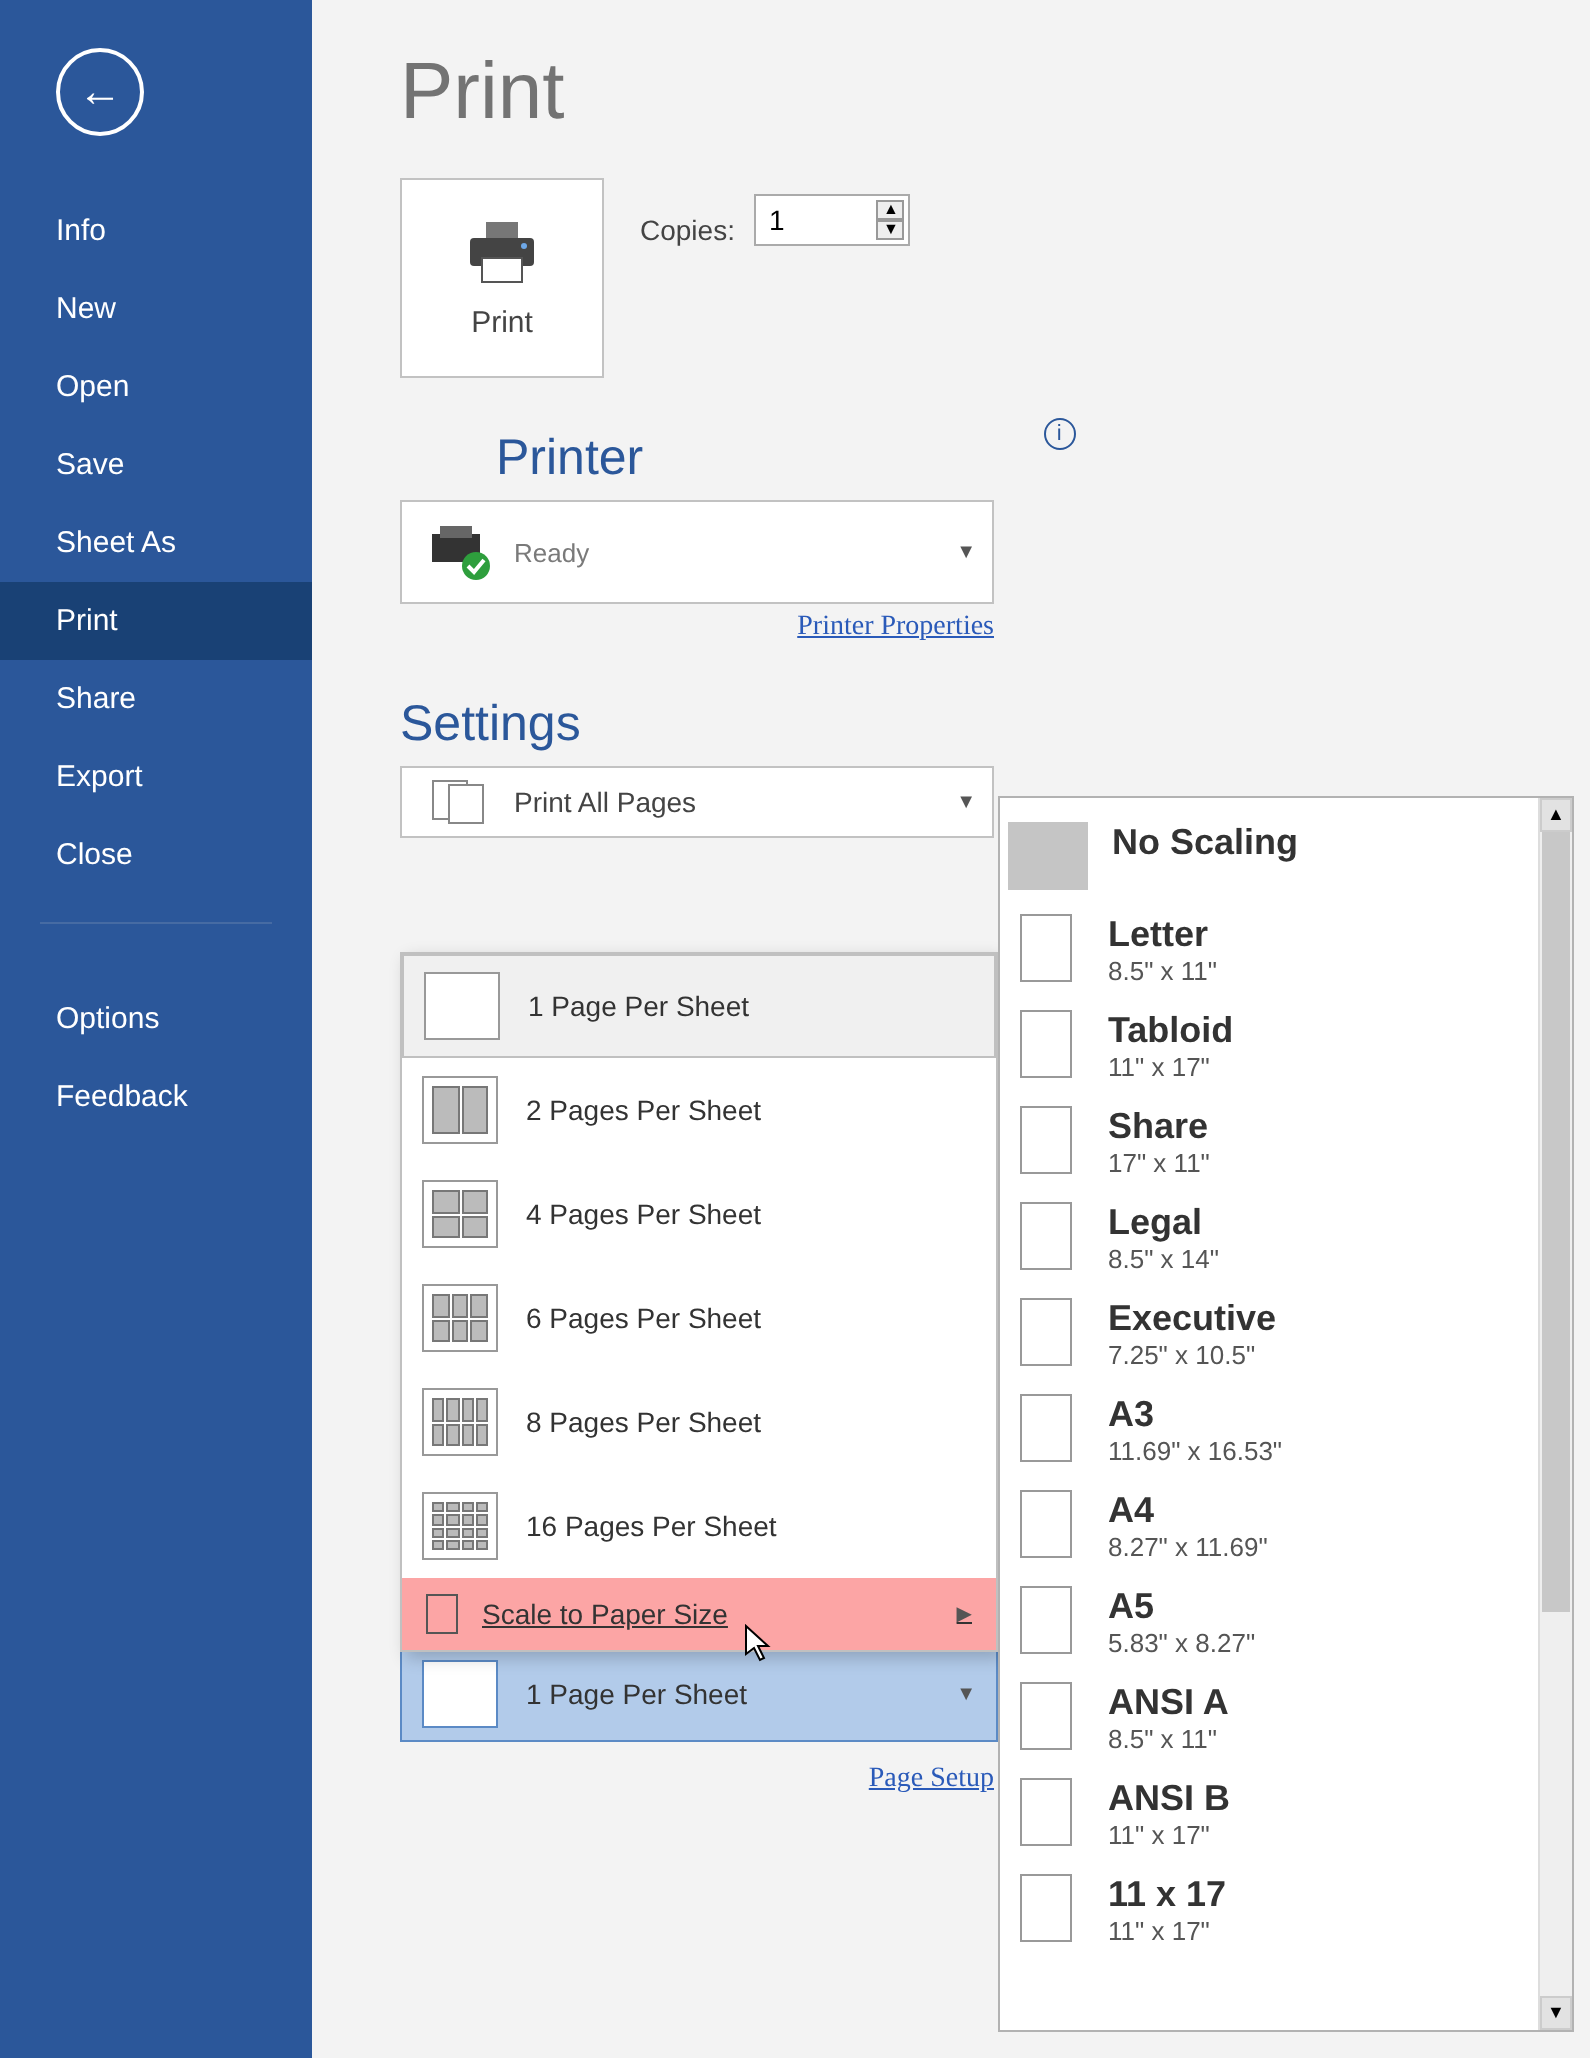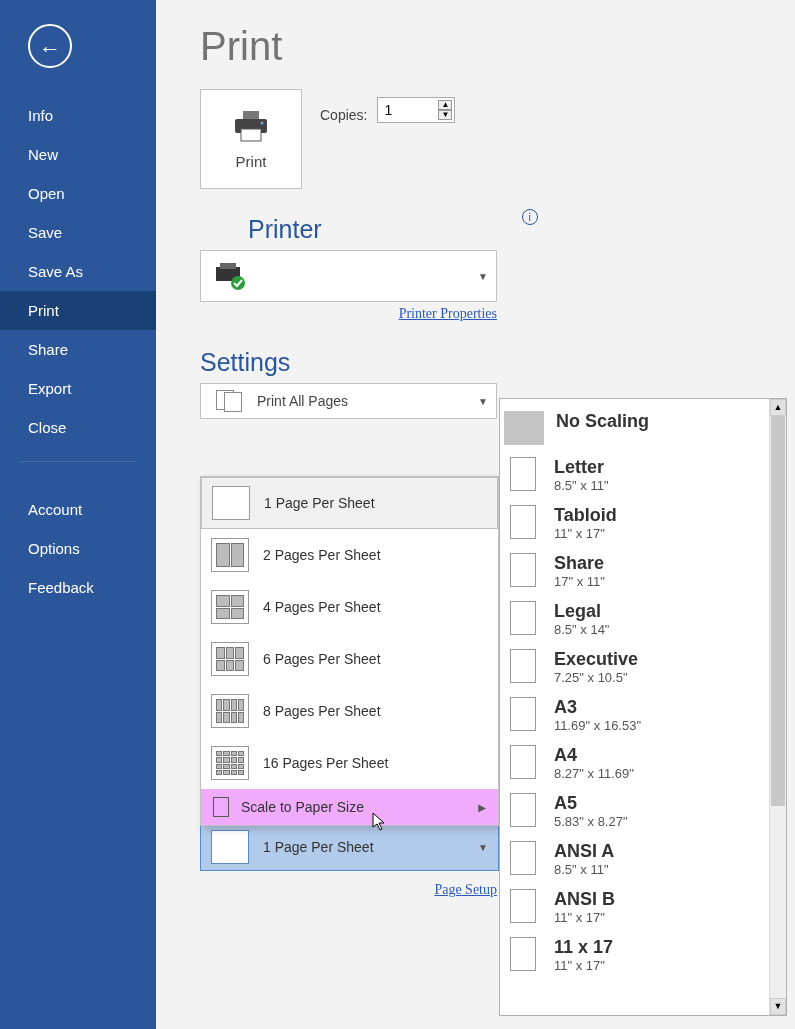--- a/index.html
+++ b/index.html
@@ -47,21 +47,21 @@
   .settings-dd .dd-title { font-size:14px; }
 
   
   .pps-menu { position:absolute; left:200px; top:476px; width:299px; background:#fff; border:1px solid #c0c0c0; box-shadow:3px 3px 8px rgba(0,0,0,0.2); z-index:5; }
   .pps-item { display:flex; align-items:center; height:52px; padding:0 10px; cursor:pointer; }
   .pps-item.selected { background:#f0f0f0; border:1px solid #c0c0c0; }
   .pps-icon { width:38px; height:34px; border:1px solid #999; background:#fff; display:flex; align-items:center; justify-content:center; margin-right:14px; }
   .pps-grid { display:grid; gap:1px; }
   .pps-cell { background:#888; }
   .pps-label { font-size:14px; color:#333; }
-  .pps-footer { display:flex; align-items:center; height:36px; background:#f0abfc; padding:0 12px; cursor:pointer; font-size:14px; color:#333; justify-content:flex-start; }
+  .pps-footer { display:flex; align-items:center; height:36px; background:#fca5a5; padding:0 12px; cursor:pointer; font-size:14px; color:#333; justify-content:flex-start;text-decoration:underline; }
   .pps-footer .tr { margin-left:auto; font-size:10px; color:#555; }
   .pps-footer .sq { width:16px; height:20px; border:1.5px solid #555; margin-right:12px; }
 
   .pps-current { position:absolute; left:200px; top:823px; width:299px; height:48px; background:#b2cbea; border:1px solid #5b8ac5; display:flex; align-items:center; padding:0 10px; z-index:4; }
   .pps-current .pps-icon { border-color:#5b8ac5; }
   .pps-current .dd-caret { margin-left:auto; }
 
   .page-setup-link { position:absolute; left:200px; top:878px; width:297px; text-align:right; }
 
   
@@ -89,29 +89,28 @@
 
 <div class="sidebar">
   <div class="back-circle">
     <span class="back-arrow">←</span>
   </div>
   <div class="nav" id="nav-upper">
       <div class="nav-item">Info</div>
       <div class="nav-item">New</div>
       <div class="nav-item">Open</div>
       <div class="nav-item">Save</div>
-      <div class="nav-item">Save As</div>
+      <div class="nav-item">Sheet As</div>
       <div class="nav-item active">Print</div>
       <div class="nav-item">Share</div>
       <div class="nav-item">Export</div>
       <div class="nav-item">Close</div>
     </div>
   <hr class="nav-divider">
   <div class="nav" id="nav-lower">
-      <div class="nav-item">Account</div>
       <div class="nav-item">Options</div>
       <div class="nav-item">Feedback</div>
     </div>
 </div>
 
 <div class="main">
   <div class="page-title">Print</div>
 
   <div class="print-top-row">
     <div class="print-button-box">
@@ -145,20 +144,21 @@
   <div class="dropdown">
     <div class="dd-icon">
       <svg width="40" height="30" viewBox="0 0 40 30">
         <rect x="6" y="6" width="24" height="14" fill="#333"></rect>
         <rect x="10" y="2" width="16" height="6" fill="#666"></rect>
         <circle cx="28" cy="22" r="7" fill="#2e9e3d"></circle>
         <path d="M24 22 l3 3 l5 -6" stroke="#fff" stroke-width="2" fill="none"></path>
       </svg>
     </div>
     <div class="dd-text">
+      <div class="dd-sub">Ready</div>
     </div>
     <span class="dd-caret">▼</span>
   </div>
   <a class="link">Printer Properties</a>
 
   <div class="section-head">Settings</div>
   <div class="dropdown settings-dd">
     <div class="dd-icon">
       <div class="pages-icon">
           <div class="pg a"></div>

